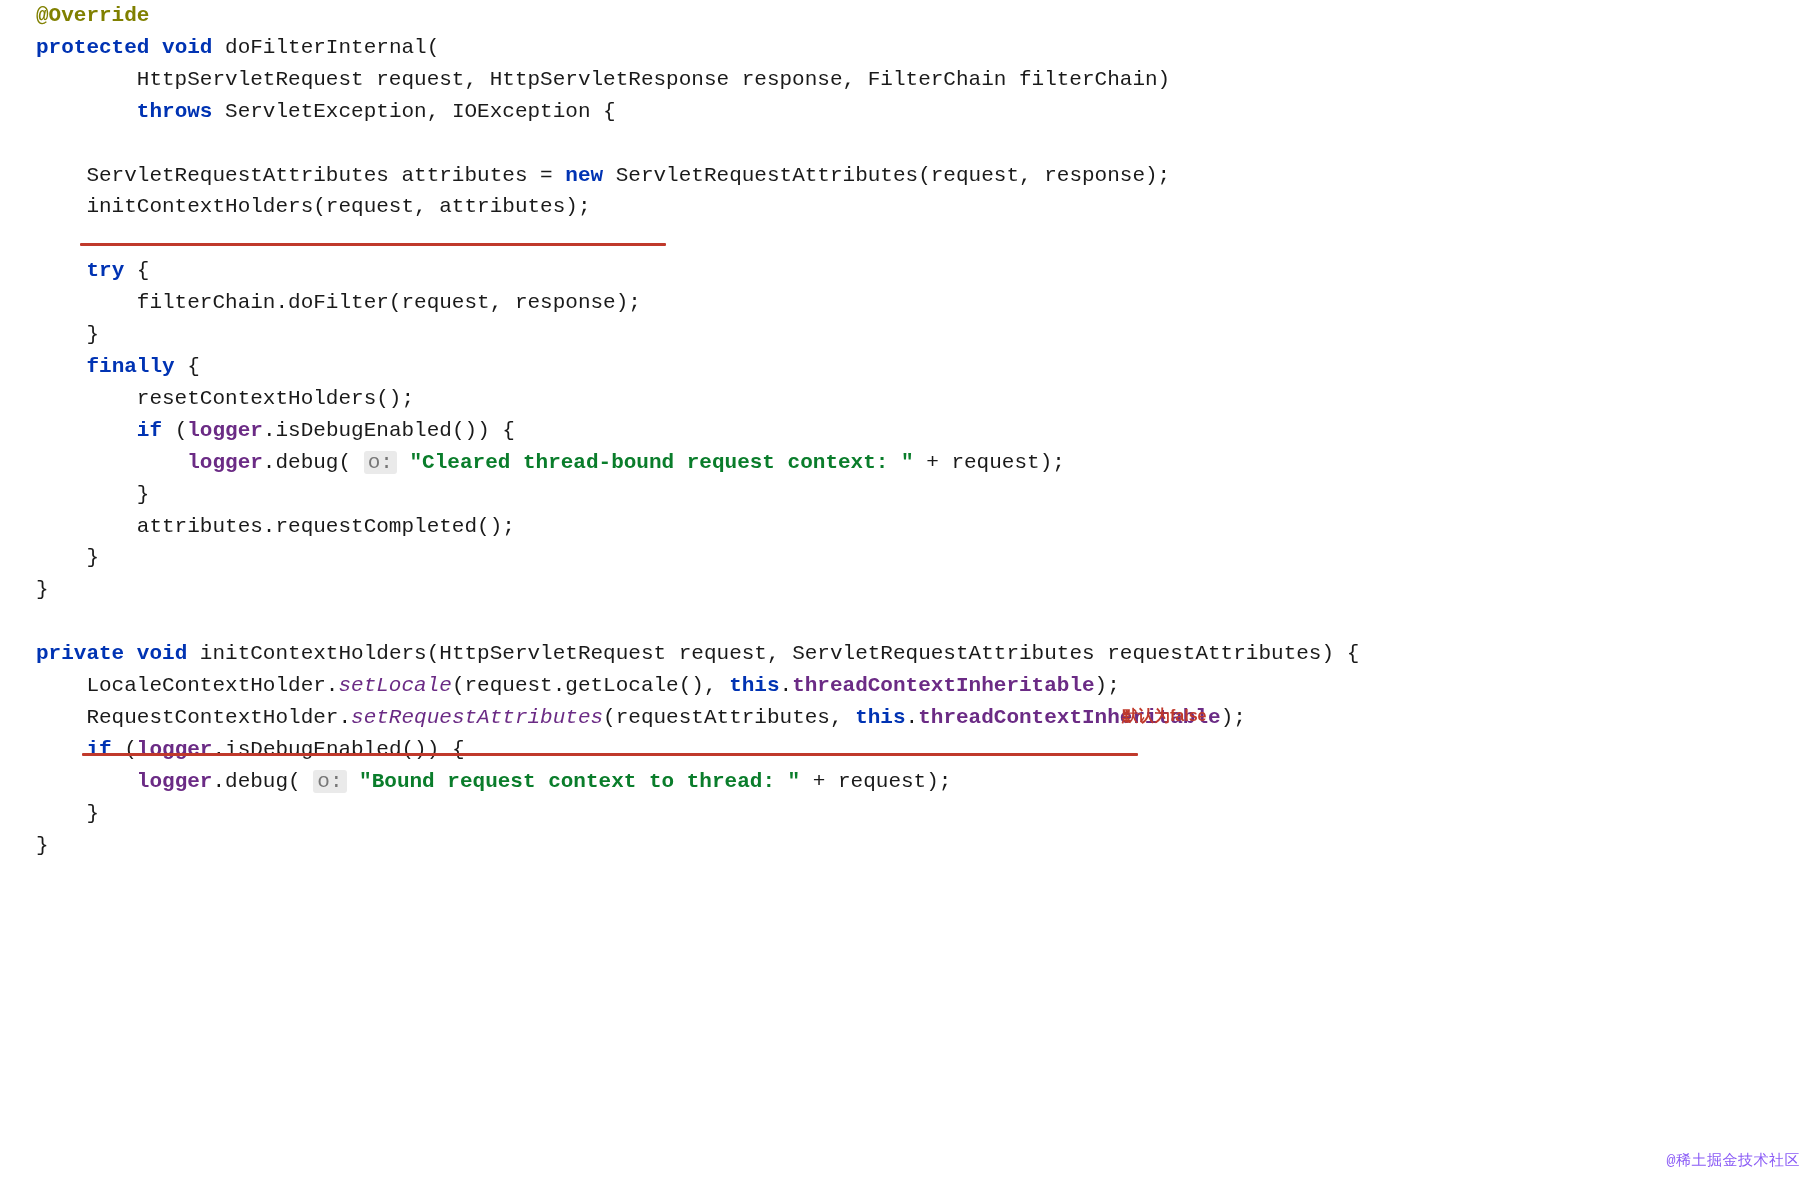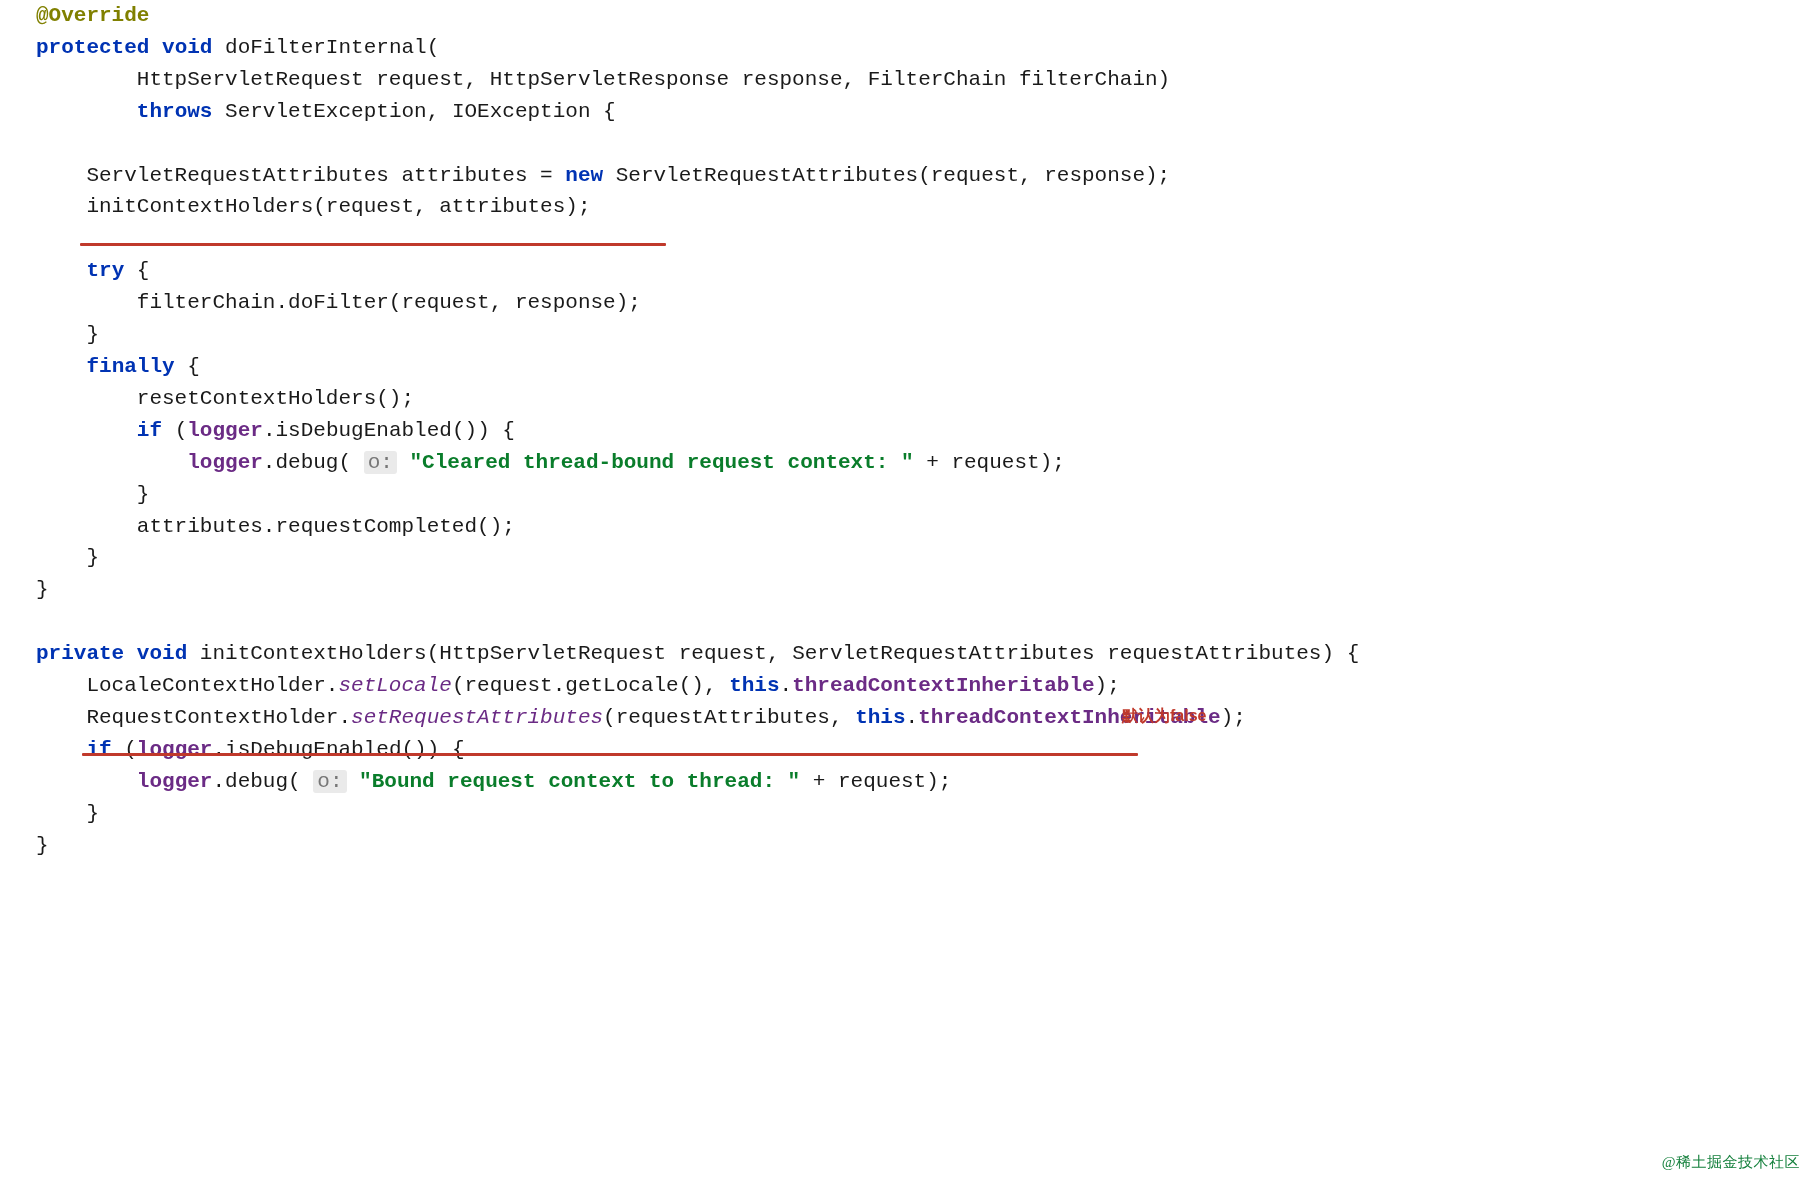--- a/index.html
+++ b/index.html
@@ -23,21 +23,21 @@
   }
   .anno     { color: #808000; font-weight: bold; }
   .kw       { color: #0033b3; font-weight: bold; }
   .icall    { color: #6b2b85; font-style: italic; }  
   .field    { color: #6b2b85; font-weight: bold; }   
   .str      { color: #0a7d2b; font-weight: bold; }
   .hint     { background: #eaeaea; padding: 0 4px; border-radius: 3px; font-style: normal; color:#777; }
   .note     { color: #c0392b; font-weight: bold; font-family: "PingFang SC","Microsoft YaHei",sans-serif; font-size: 16px; }
   .watermark{
     position: absolute; right: 10px; bottom: 6px;
-    color: #15803d; font-family: Liberation Serif, serif;
+    color: #8b5cf6; font-family: Liberation Mono, monospace;
     font-size: 15px; letter-spacing: 0.5px;
   }
   .underline {
     position: absolute;
     height: 3px;
     background: #c0392b;
     border-radius: 1px;
   }
   .u1 { left: 80px;  top: 243px; width: 586px; }
   .u2 { left: 82px;  top: 753px; width: 1056px; }

